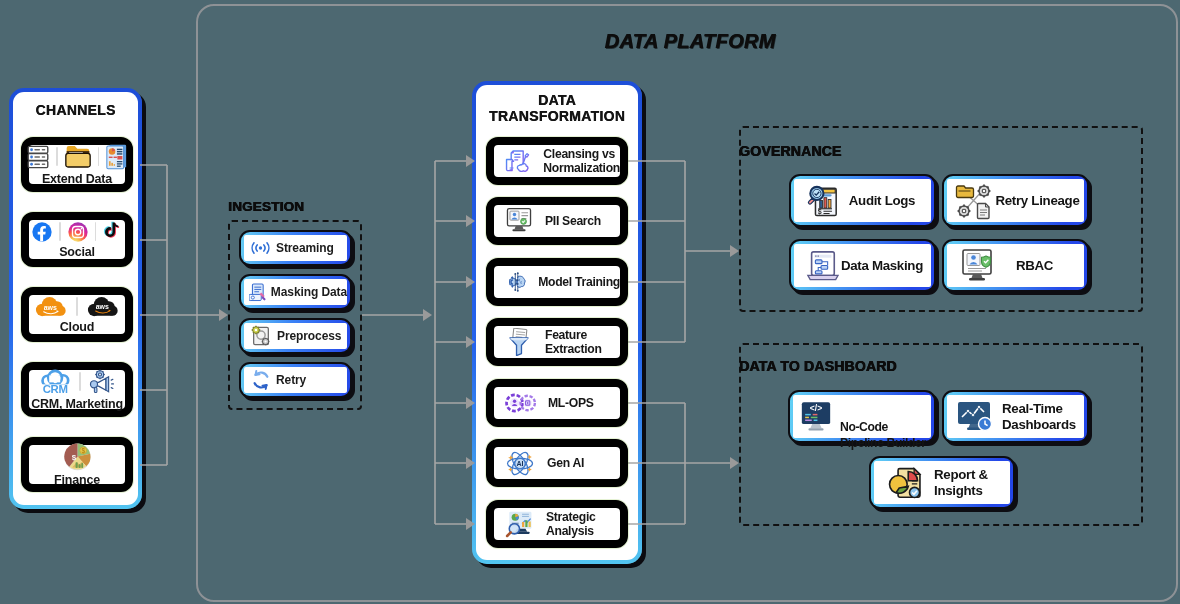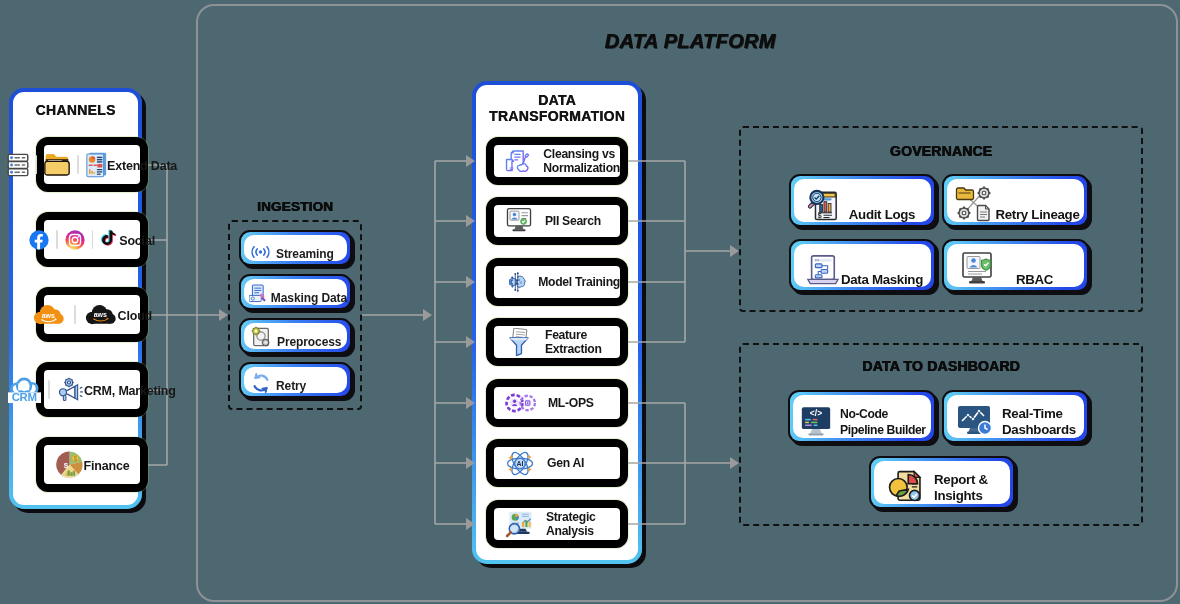--- a/index.html
+++ b/index.html
@@ -9,34 +9,34 @@
 #platform{left:196px;top:4px;width:978px;height:594px;border:2px solid #8e9296;border-radius:18px;}
 #dp-title{left:560px;top:30px;width:260px;text-align:center;font-size:20px;font-weight:bold;font-style:italic;color:#0d0d0d;letter-spacing:0.3px;text-shadow:0.6px 0 #0d0d0d, 1px 1px 0 rgba(0,0,0,0.55);}
 
 .bluepanel{background:linear-gradient(180deg,#1d4ed8 0%,#2563eb 55%,#52c4f0 100%);border-radius:15px;padding:4px;box-shadow:4px 4px 0 #0b0b10;}
 .bluepanel .inner{background:#fff;border-radius:11px;width:100%;height:100%;box-sizing:border-box;}
 #channels{left:9px;top:88px;width:133px;height:421px;box-sizing:border-box;}
 #transform{left:472px;top:81px;width:170px;height:483px;box-sizing:border-box;}
 .paneltitle{text-align:center;font-weight:bold;color:#141414;letter-spacing:0.3px;text-shadow:0.4px 0 #141414;}
 
 .greenbox{background:#fff;border:8px solid #000000;border-radius:12px;box-sizing:border-box;box-shadow:0 0 0 1px rgba(148,199,78,0.25);}
-.chitem{left:36px;width:112px;height:55px;display:flex;flex-direction:row;align-items:center;justify-content:center;}
+.chitem{left:21px;width:112px;height:55px;display:flex;flex-direction:column;align-items:center;justify-content:center;}
 .chicons{display:flex;align-items:center;gap:7px;height:30px;justify-content:space-between;}
 .chdiv{width:1.6px;height:19px;background:#dcdcdc;border-radius:1px;}
 .chlabel{font-size:12.5px;font-weight:bold;color:#171717;margin-top:2px;white-space:nowrap;letter-spacing:-0.2px;}
 .tritem{left:486px;width:142px;height:48px;display:flex;align-items:center;gap:12px;padding-left:11px;}
 .trlabel{font-size:12.2px;font-weight:bold;color:#171717;line-height:14.5px;white-space:nowrap;letter-spacing:-0.3px;}
 
 .dashed{border:2px dashed #111;border-radius:4px;}
-.dashtitle{text-align:center;font-weight:bold;color:#0c0c0c;letter-spacing:0.2px;text-shadow:0.7px 0 #0c0c0c, 0 0.4px 0 #0c0c0c;}
+.dashtitle{font-weight:bold;color:#0c0c0c;letter-spacing:0.2px;text-shadow:0.7px 0 #0c0c0c, 0 0.4px 0 #0c0c0c;}
 
 .bluebit{background:#0d0d12;border-radius:11px;padding:2px;box-shadow:3px 3px 0 #0d0d12;box-sizing:border-box;}
 .bluebit .bgrad{background:linear-gradient(100deg,#66cdf2 0%,#3b82f6 45%,#2447e8 100%);border-radius:9px;padding:3px;width:100%;height:100%;box-sizing:border-box;}
 .bluebit.v .bgrad{background:linear-gradient(100deg,#62d2f5 0%,#4597f2 35%,#2447e8 85%);}
-.bluebit .bin{background:#fff;border-radius:10px;width:100%;height:100%;box-sizing:border-box;display:flex;align-items:flex-end;}
+.bluebit .bin{background:#fff;border-radius:2px;width:100%;height:100%;box-sizing:border-box;display:flex;align-items:center;}
 .inglabel{font-size:12px;font-weight:bold;color:#1c1c1c;margin-left:5px;white-space:nowrap;letter-spacing:-0.1px;}
 .govlabel{font-size:13.3px;font-weight:bold;color:#141414;white-space:nowrap;letter-spacing:-0.3px;}
 svg{display:block;}
 </style>
 </head>
 <body>
 <div class="abs" id="platform"></div>
 <div class="abs" id="dp-title">DATA PLATFORM</div>
 
 <svg class="abs" style="left:0;top:0;z-index:6" width="1180" height="604">

